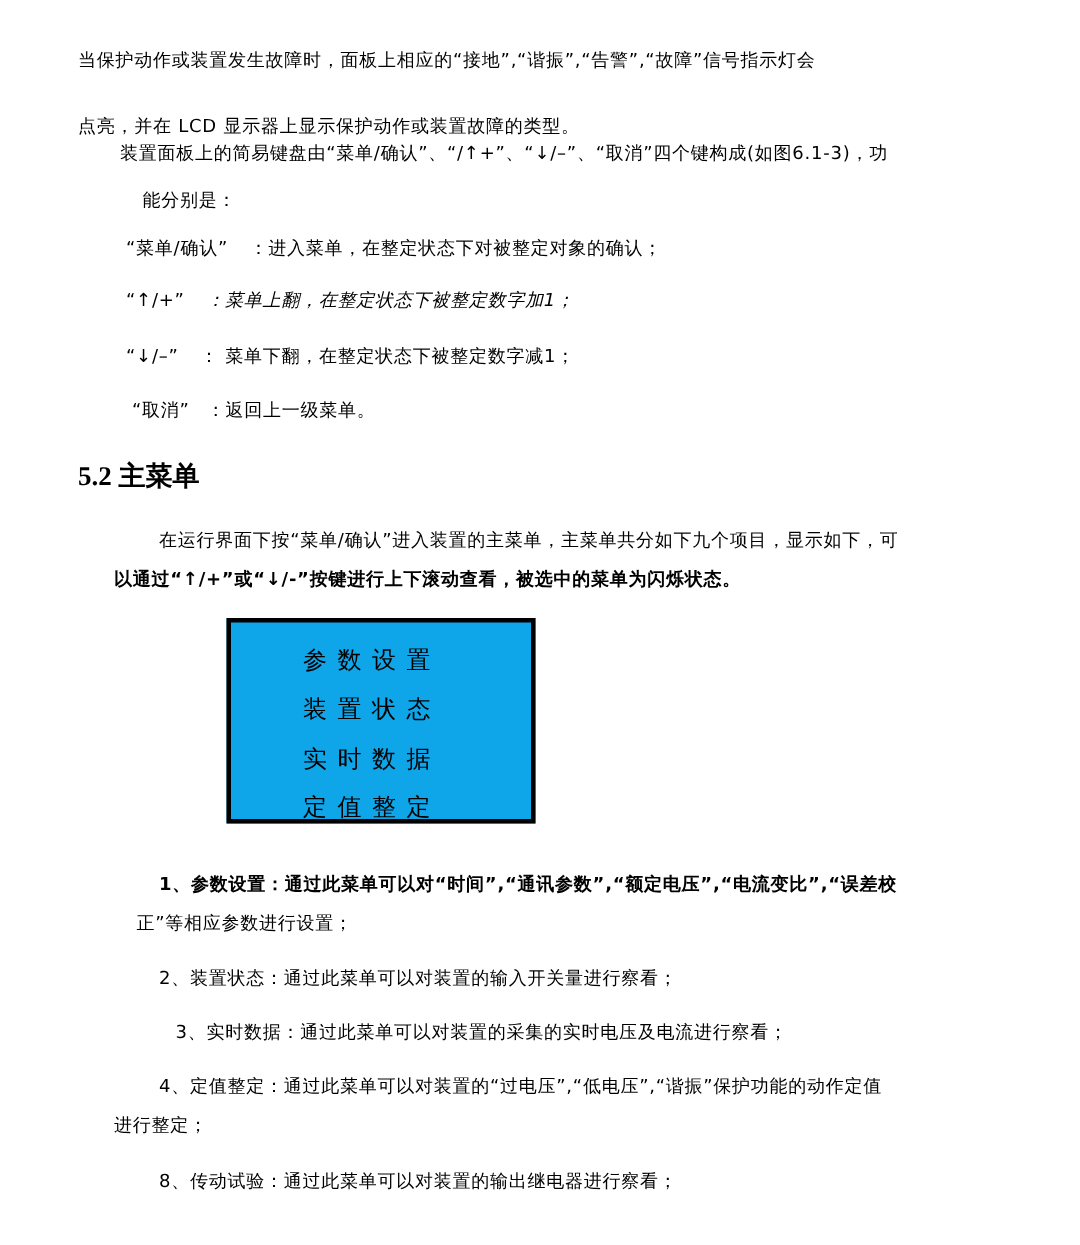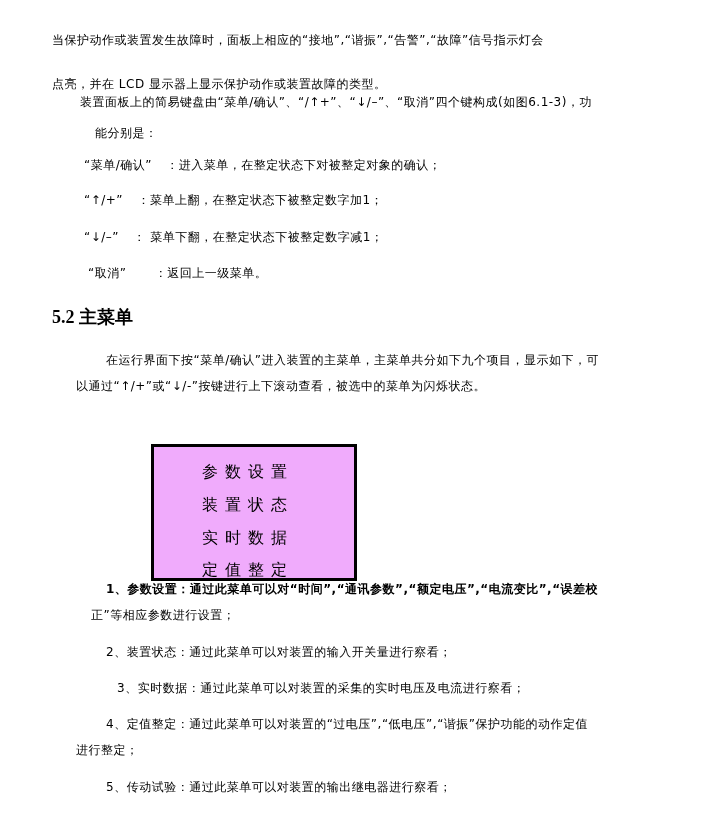--- a/index.html
+++ b/index.html
@@ -30,23 +30,22 @@
       line-height: 24px;
       white-space: nowrap;
     }
     .lcd-box {
       position: absolute;
       left: 151px;
       top: 412px;
       width: 200px;
       height: 131px;
       border: 3px solid #000000;
-      background: #f0abfc;
+      background: #0ea5e9;
       overflow: hidden;
-      margin-top: 32px;
     }
     .lcd-item {
       position: absolute;
       left: 48px;
       font-size: 16px;
       line-height: 20px;
       letter-spacing: 7px;
       white-space: nowrap;
     }
   </style>
@@ -58,49 +57,49 @@
 
 <div class="line" style="left:80px; top:92px;">装置面板上的简易键盘由“菜单/确认”、“/↑+”、“↓/–”、“取消”四个键构成(如图6.1-3)，功</div>
 <div class="line" style="left:52px; top:123px;margin-left:43px;">能分别是：</div>
 
 <div class="line" style="left:84px; top:155px;">
   <span>“菜单/确认”</span>
   <span style="margin-left:10px;text-align:center;">：进入菜单，在整定状态下对被整定对象的确认；</span>
 </div>
 <div class="line" style="left:84px; top:190px;">
   <span>“↑/+”</span>
-  <span style="margin-left:10px;">：菜单上翻，在整定状态下被整定数字加1；</span>
+  <span style="margin-left:10px;font-style:italic;">：菜单上翻，在整定状态下被整定数字加1；</span>
 </div>
 <div class="line" style="left:84px; top:227px;">
   <span>“↓/–”</span>
   <span style="margin-left:10px;">：  菜单下翻，在整定状态下被整定数字减1；</span>
 </div>
 <div class="line" style="left:88px; top:263px;">
   <span>“取消”</span>
-  <span style="margin-left:24px;">：返回上一级菜单。</span>
+  <span style="margin-left:7px;">：返回上一级菜单。</span>
 </div>
 
 <div class="heading" style="left:52px; top:305px;">
   <span>5.2</span>
   <span>主菜单</span>
 </div>
 
 <div class="line" style="left:106px; top:350px;">在运行界面下按“菜单/确认”进入装置的主菜单，主菜单共分如下九个项目，显示如下，可</div>
-<div class="line" style="left:76px; top:376px;">以通过“↑/+”或“↓/-”按键进行上下滚动查看，被选中的菜单为闪烁状态。</div>
+<div class="line" style="left:76px; top:376px;font-weight:bold;">以通过“↑/+”或“↓/-”按键进行上下滚动查看，被选中的菜单为闪烁状态。</div>
 
 <div class="lcd-box">
   <div class="lcd-item" style="top:15px;">参数设置</div>
   <div class="lcd-item" style="top:48px;">装置状态</div>
   <div class="lcd-item" style="top:81px;">实时数据</div>
   <div class="lcd-item" style="top:113px;">定值整定</div>
 </div>
 
 <div class="line" style="left:106px; top:579px;font-weight:bold;">1、参数设置：通过此菜单可以对“时间”,“通讯参数”,“额定电压”,“电流变比”,“误差校</div>
 <div class="line" style="left:76px; top:605px;margin-left:15px;">正”等相应参数进行设置；</div>
 
 <div class="line" style="left:106px; top:642px;">2、装置状态：通过此菜单可以对装置的输入开关量进行察看；</div>
 
 <div class="line" style="left:117px; top:678px;">3、实时数据：通过此菜单可以对装置的采集的实时电压及电流进行察看；</div>
 
 <div class="line" style="left:106px; top:714px;">4、定值整定：通过此菜单可以对装置的“过电压”,“低电压”,“谐振”保护功能的动作定值</div>
 <div class="line" style="left:76px; top:740px;">进行整定；</div>
 
-<div class="line" style="left:106px; top:777px;">5、传动试验：通过此菜单可以对装置的输出继电器进行察看；</div>
+<div class="line" style="left:106px; top:777px;">8、传动试验：通过此菜单可以对装置的输出继电器进行察看；</div>
 
 </body></html>

